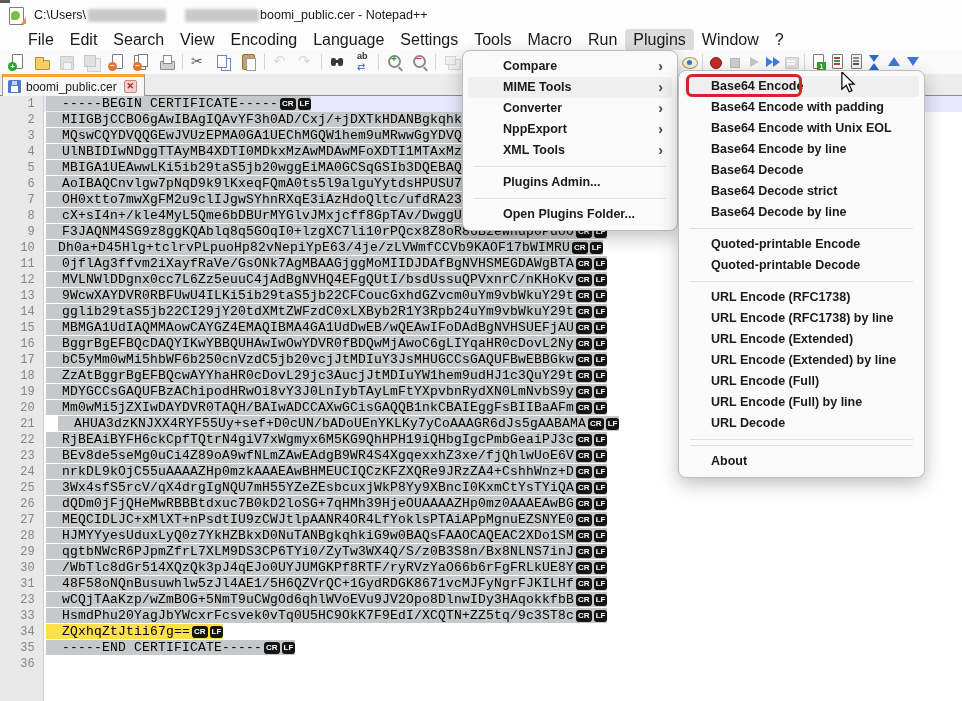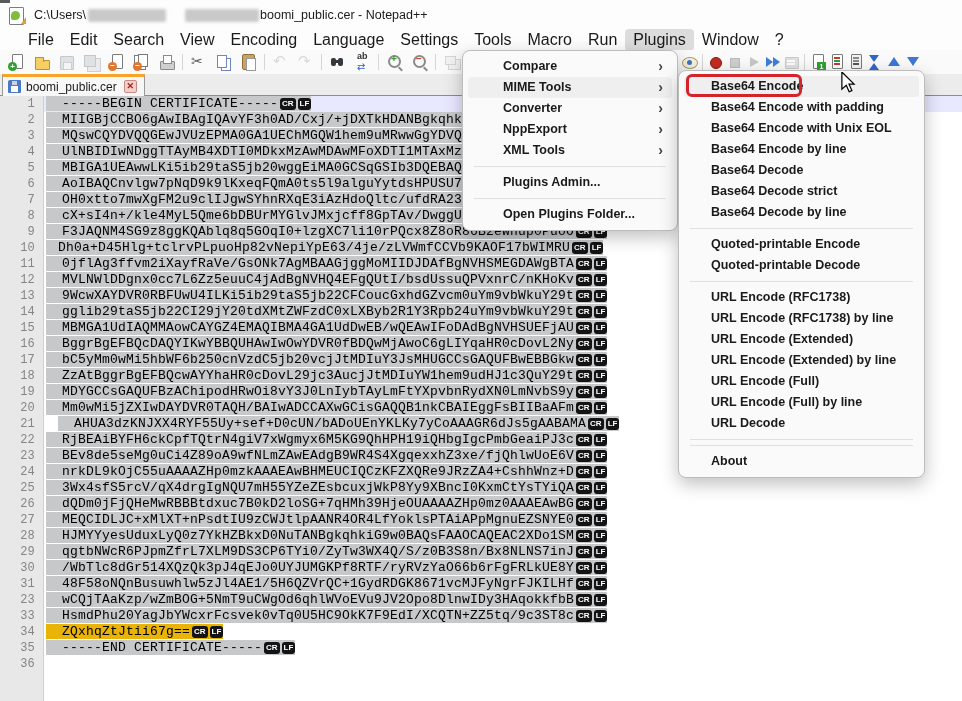--- a/index.html
+++ b/index.html
@@ -318,21 +318,21 @@
         <div class="erow"><span class="sel" style="background: rgb(198, 200, 202);"><span class="code">nrkDL9kOjC55uAAAAZHp0mzkAAAEAwBHMEUCIQCzKFZXQRe9JRzZA4+CshhWnz+D</span><span class="eol"><i>CR</i><i>LF</i></span></span></div>
         <div class="erow"><span class="sel" style="background: rgb(198, 200, 202);"><span class="code">3Wx4sfS5rcV/qX4drgIgNQU7mH55YZeZEsbcuxjWkP8Yy9XBncI0KxmCtYsTYiQA</span><span class="eol"><i>CR</i><i>LF</i></span></span></div>
         <div class="erow"><span class="sel" style="background: rgb(198, 200, 202);"><span class="code">dQDm0jFjQHeMwRBBBtdxuc7B0kD2loSG+7qHMh39HjeOUAAAAZHp0mz0AAAEAwBG</span><span class="eol"><i>CR</i><i>LF</i></span></span></div>
         <div class="erow"><span class="sel" style="background: rgb(198, 200, 202);"><span class="code">MEQCIDLJC+xMlXT+nPsdtIU9zCWJtlpAANR4OR4LfYoklsPTAiAPpMgnuEZSNYE0</span><span class="eol"><i>CR</i><i>LF</i></span></span></div>
         <div class="erow"><span class="sel" style="background: rgb(198, 200, 202);"><span class="code">HJMYYyesUduxLyQ0z7YkHZBkxD0NuTANBgkqhkiG9w0BAQsFAAOCAQEAC2XDo1SM</span><span class="eol"><i>CR</i><i>LF</i></span></span></div>
         <div class="erow"><span class="sel" style="background: rgb(198, 200, 202);"><span class="code">qgtbNWcR6PJpmZfrL7XLM9DS3CP6TYi0/ZyTw3WX4Q/S/z0B3S8n/Bx8NLNS7inJ</span><span class="eol"><i>CR</i><i>LF</i></span></span></div>
         <div class="erow"><span class="sel" style="background: rgb(198, 200, 202);"><span class="code">/WbTlc8dGr514XQzQk3pJ4qEJo0UYJUMGKPf8RTF/ryRVzYaO66b6rFgFRLkUE8Y</span><span class="eol"><i>CR</i><i>LF</i></span></span></div>
         <div class="erow"><span class="sel" style="background: rgb(198, 200, 202);"><span class="code">48F58oNQnBusuwhlw5zJl4AE1/5H6QZVrQC+1GydRDGK8671vcMJFyNgrFJKILHf</span><span class="eol"><i>CR</i><i>LF</i></span></span></div>
         <div class="erow"><span class="sel" style="background: rgb(198, 200, 202);"><span class="code">wCQjTAaKzp/wZmBOG+5NmT9uCWgOd6qhlWVoEVu9JV2Opo8DlnwIDy3HAqokkfbB</span><span class="eol"><i>CR</i><i>LF</i></span></span></div>
         <div class="erow"><span class="sel" style="background: rgb(198, 200, 202);"><span class="code">HsmdPhu20YagJbYWcxrFcsvek0vTq0U5HC9OkK7F9EdI/XCQTN+ZZ5tq/9c3ST8c</span><span class="eol"><i>CR</i><i>LF</i></span></span></div>
-        <div class="erow"><span class="sel" style="background: #eab308;"><span class="code">ZQxhqZtJtii67g==</span><span class="eol"><i>CR</i><i>LF</i></span></span></div>
+        <div class="erow"><span class="sel" style="background: #fde047;"><span class="code">ZQxhqZtJtii67g==</span><span class="eol"><i>CR</i><i>LF</i></span></span></div>
         <div class="erow"><span class="sel" style="background: rgb(198, 200, 202);"><span class="code">-----END CERTIFICATE-----</span><span class="eol"><i>CR</i><i>LF</i></span></span></div>
         <div class="erow"></div>
       </div>
   </div>
 
   <div class="menu" id="plugins-menu">
       <div class="mi"><span>Compare</span><span class="arrow">›</span></div>
       <div class="mi hl"><span>MIME Tools</span><span class="arrow">›</span></div>
       <div class="mi"><span>Converter</span><span class="arrow">›</span></div>
       <div class="mi"><span>NppExport</span><span class="arrow">›</span></div>

